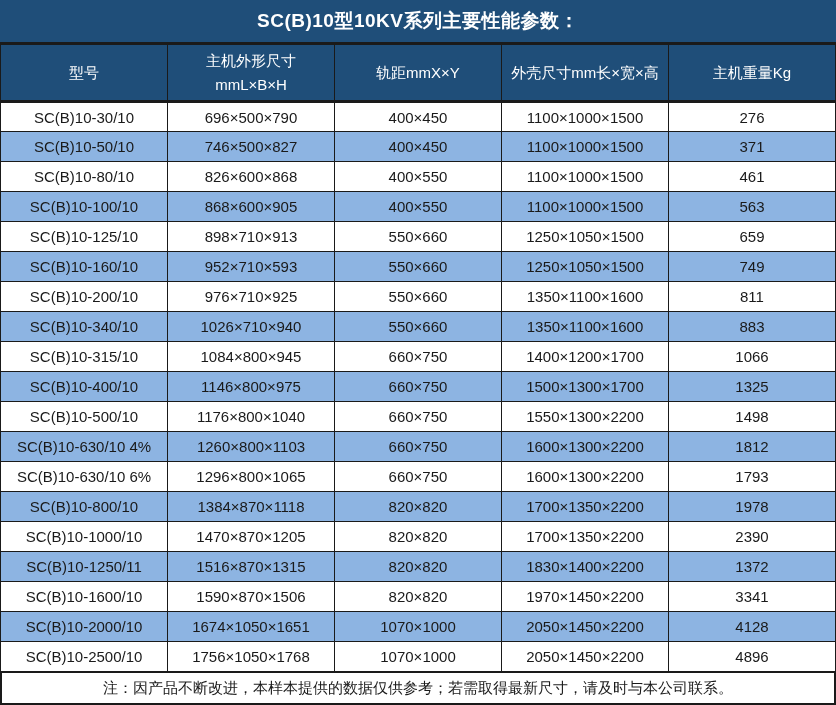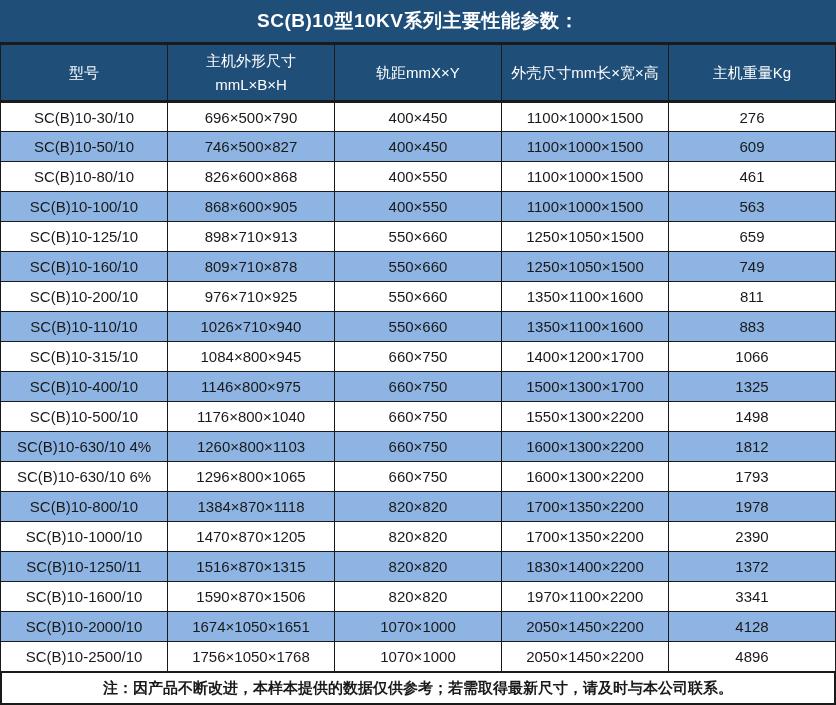--- a/index.html
+++ b/index.html
@@ -61,21 +61,21 @@
   }
   table.spec tbody tr:nth-child(even) td {
     background: var(--row-alt-bg, #8DB4E2);
   }
   .footer-note {
     flex: 1 1 auto;
     display: flex;
     align-items: center;
     justify-content: center;
     font-size: 15px;
-    font-weight: bold;
+    font-weight: normal;
     background: #ffffff;
     border: 2px solid var(--border, #1a1a1a);
     border-top-width: 1px;
     color: var(--text, #1a1a1a);
   }
 </style>
 </head>
 <body>
 
 <div class="page">
@@ -108,21 +108,21 @@
           <td>696×500×790</td>
           <td>400×450</td>
           <td>1100×1000×1500</td>
           <td>276</td>
         </tr>
         <tr>
           <td>SC(B)10-50/10</td>
           <td>746×500×827</td>
           <td>400×450</td>
           <td>1100×1000×1500</td>
-          <td>609</td>
+          <td>371</td>
         </tr>
         <tr>
           <td>SC(B)10-80/10</td>
           <td>826×600×868</td>
           <td>400×550</td>
           <td>1100×1000×1500</td>
           <td>461</td>
         </tr>
         <tr>
           <td>SC(B)10-100/10</td>
@@ -133,34 +133,34 @@
         </tr>
         <tr>
           <td>SC(B)10-125/10</td>
           <td>898×710×913</td>
           <td>550×660</td>
           <td>1250×1050×1500</td>
           <td>659</td>
         </tr>
         <tr>
           <td>SC(B)10-160/10</td>
-          <td>809×710×878</td>
+          <td>952×710×593</td>
           <td>550×660</td>
           <td>1250×1050×1500</td>
           <td>749</td>
         </tr>
         <tr>
           <td>SC(B)10-200/10</td>
           <td>976×710×925</td>
           <td>550×660</td>
           <td>1350×1100×1600</td>
           <td>811</td>
         </tr>
         <tr>
-          <td>SC(B)10-110/10</td>
+          <td>SC(B)10-340/10</td>
           <td>1026×710×940</td>
           <td>550×660</td>
           <td>1350×1100×1600</td>
           <td>883</td>
         </tr>
         <tr>
           <td>SC(B)10-315/10</td>
           <td>1084×800×945</td>
           <td>660×750</td>
           <td>1400×1200×1700</td>
@@ -212,21 +212,21 @@
           <td>SC(B)10-1250/11</td>
           <td>1516×870×1315</td>
           <td>820×820</td>
           <td>1830×1400×2200</td>
           <td>1372</td>
         </tr>
         <tr>
           <td>SC(B)10-1600/10</td>
           <td>1590×870×1506</td>
           <td>820×820</td>
-          <td>1970×1100×2200</td>
+          <td>1970×1450×2200</td>
           <td>3341</td>
         </tr>
         <tr>
           <td>SC(B)10-2000/10</td>
           <td>1674×1050×1651</td>
           <td>1070×1000</td>
           <td>2050×1450×2200</td>
           <td>4128</td>
         </tr>
         <tr>

